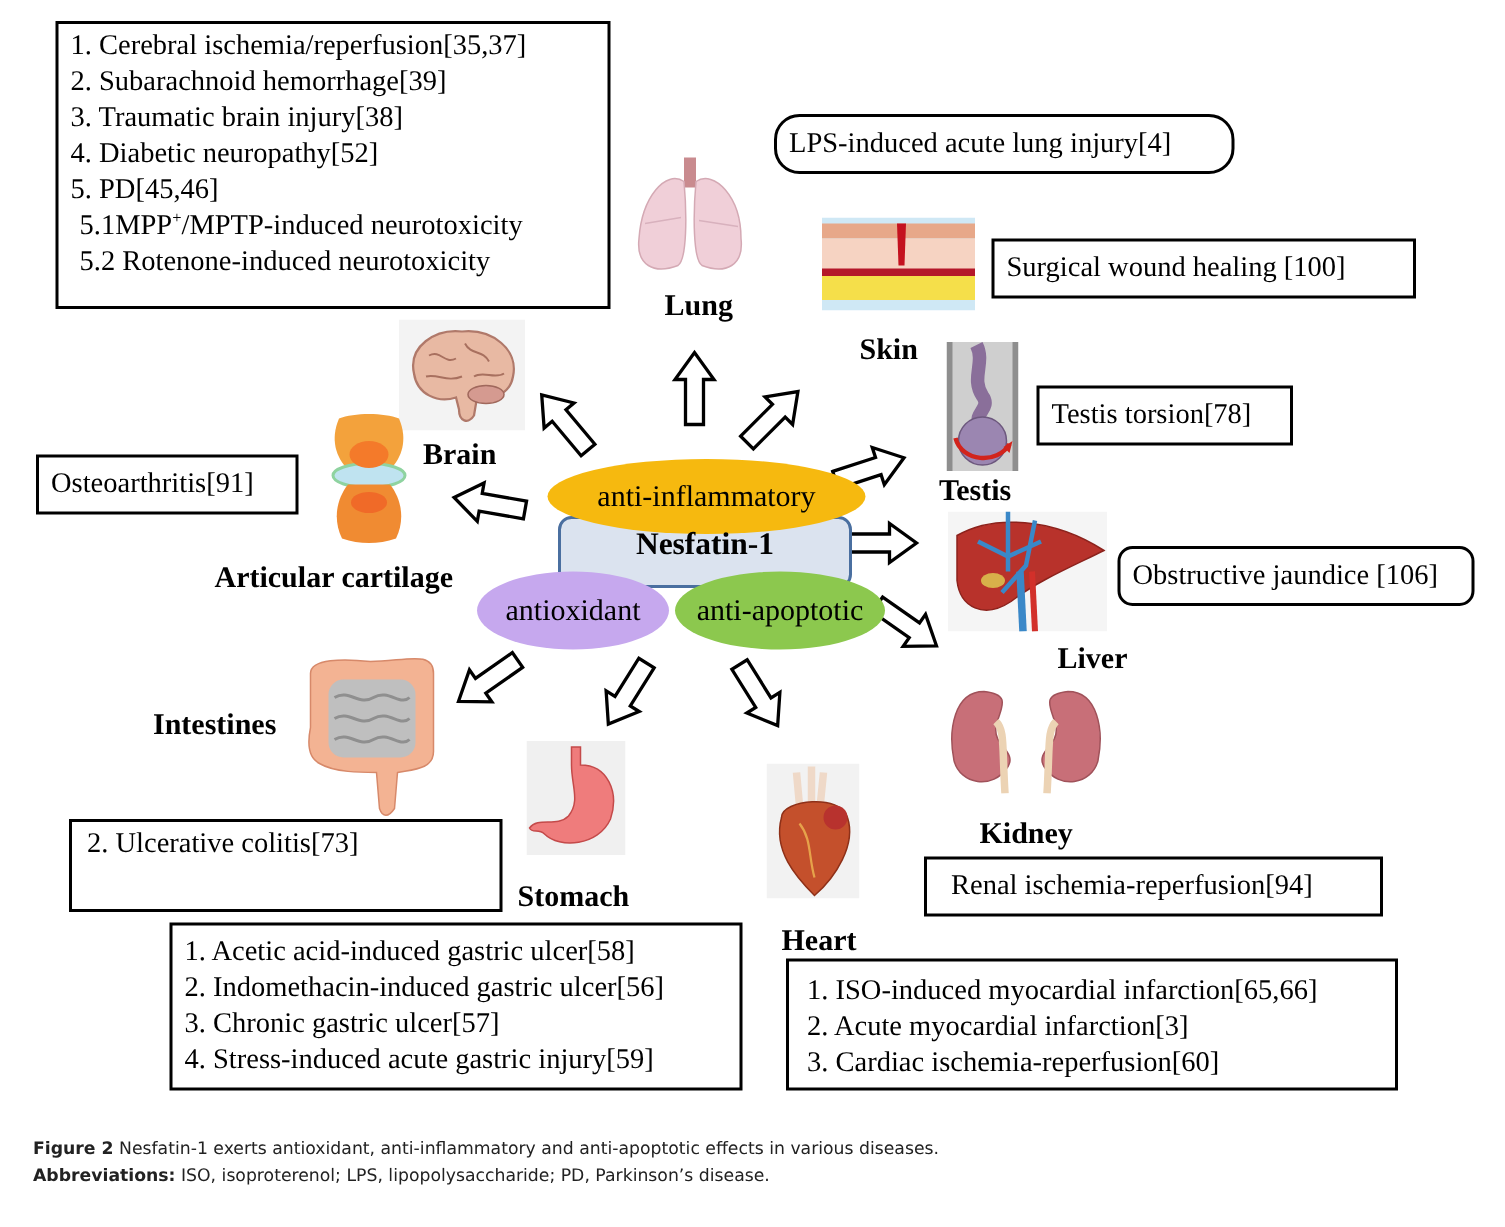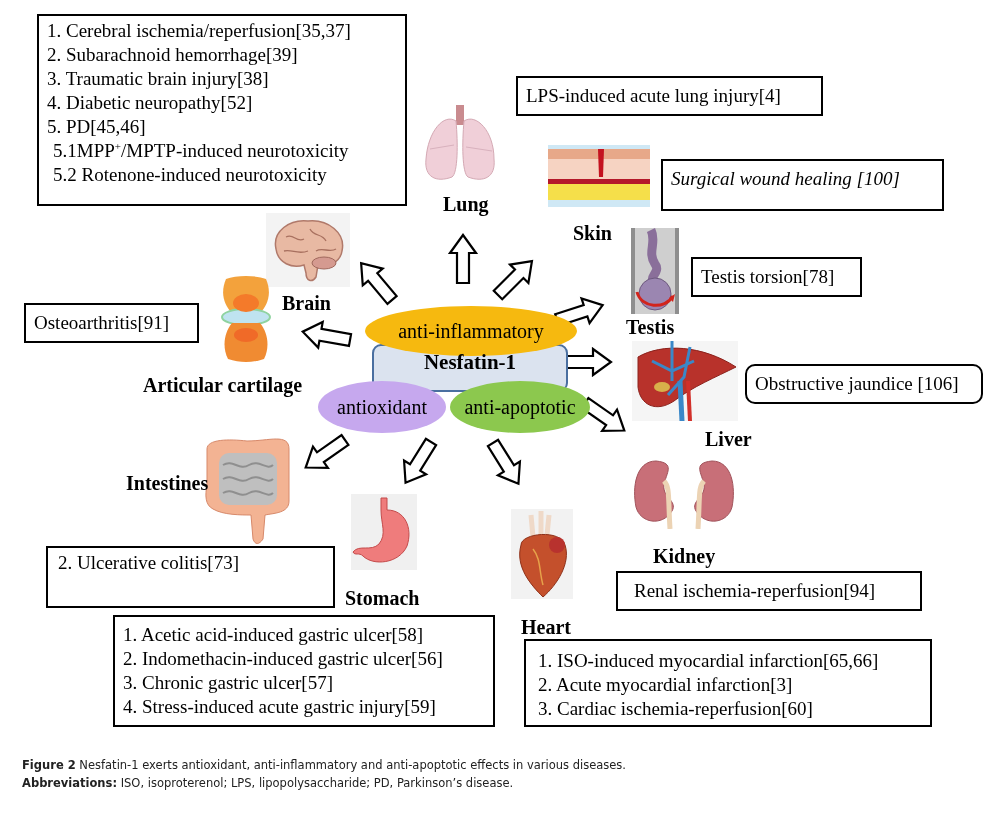--- a/index.html
+++ b/index.html
@@ -22,25 +22,25 @@
 <div class="box" style="left:37px;top:14px;width:370px;height:192px;">
   <span class="line">1. Cerebral ischemia/reperfusion[35,37]</span>
   <span class="line">2. Subarachnoid hemorrhage[39]</span>
   <span class="line">3. Traumatic brain injury[38]</span>
   <span class="line">4. Diabetic neuropathy[52]</span>
   <span class="line">5. PD[45,46]</span>
   <span class="line sub"><span>5.1MPP</span><sup style="font-size:11px;line-height:0">+</sup><span>/MPTP-induced neurotoxicity</span></span>
   <span class="line sub">5.2 Rotenone-induced neurotoxicity</span>
 </div>
 
-<div class="box" style="left:516px;top:76px;width:307px;height:40px;padding-top:6px;">
+<div class="box" style="left:516px;top:76px;width:307px;height:40px;padding-top:6px;border-radius:17px;">
   <span class="line">LPS-induced acute lung injury[4]</span>
 </div>
 
-<div class="box" style="left:661px;top:159px;width:283px;height:52px;padding-top:6px;font-style:italic;">
+<div class="box" style="left:661px;top:159px;width:283px;height:40px;padding-top:6px;">
   <span class="line">Surgical wound healing [100]</span>
 </div>
 
 <div class="box" style="left:691px;top:257px;width:171px;height:40px;padding-top:6px;">
   <span class="line">Testis torsion[78]</span>
 </div>
 
 <div class="box" style="left:745px;top:364px;width:238px;height:40px;padding-top:6px;border-radius:10px;">
   <span class="line">Obstructive jaundice [106]</span>
 </div>
@@ -146,21 +146,21 @@
 </svg>
 
 <div class="label" style="left:282px;top:292px;">Brain</div>
 <div class="label" style="left:443px;top:193px;">Lung</div>
 <div class="label" style="left:573px;top:222px;">Skin</div>
 <div class="label" style="left:626px;top:316px;">Testis</div>
 <div class="label" style="left:705px;top:428px;">Liver</div>
 <div class="label" style="left:653px;top:545px;">Kidney</div>
 <div class="label" style="left:521px;top:616px;">Heart</div>
 <div class="label" style="left:345px;top:587px;">Stomach</div>
-<div class="label" style="left:102px;top:472px;margin-left:24px;">Intestines</div>
+<div class="label" style="left:102px;top:472px;">Intestines</div>
 <div class="label" style="left:143px;top:374px;">Articular cartilage</div>
 
 <svg class="arrow" style="left:0;top:0;" width="1003" height="818" viewBox="0 0 1003 818">
   <defs>
     <path id="blk" d="M0,-6 L30,-6 L30,-13 L48,0 L30,13 L30,6 L0,6 Z" fill="#fff" stroke="#000" stroke-width="2.2" stroke-linejoin="miter"></path>
   </defs>
 
   <use href="#blk" transform="translate(392,300) rotate(-130)"></use>
 
   <use href="#blk" transform="translate(463,283) rotate(-90)"></use>

